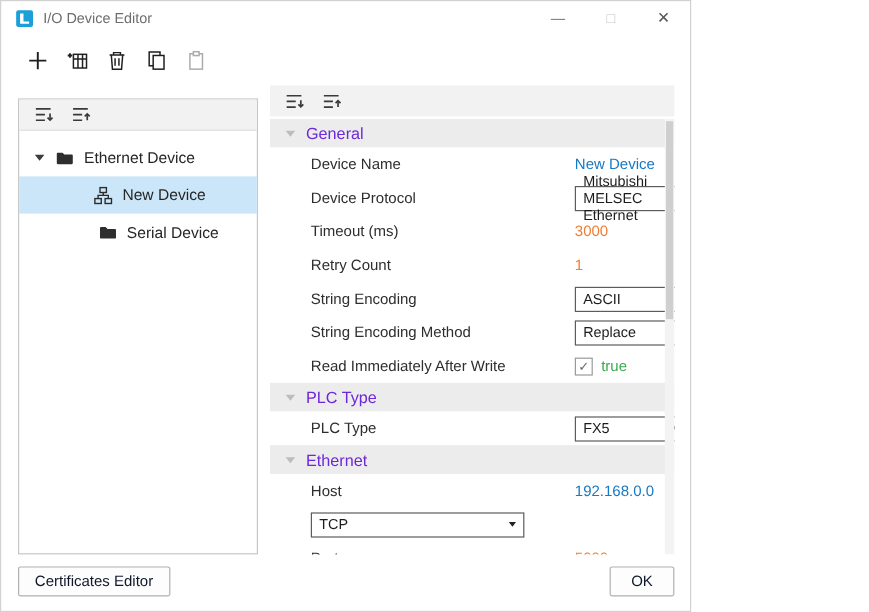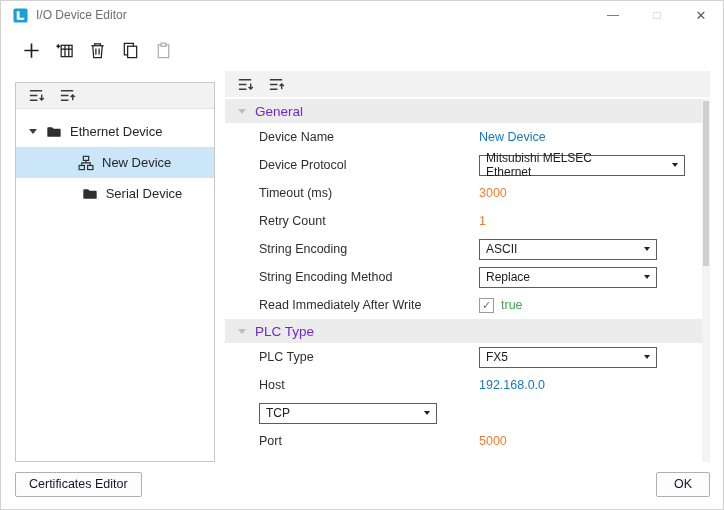--- a/index.html
+++ b/index.html
@@ -3,21 +3,21 @@
 <meta charset="utf-8">
 <style>
   * { margin:0; padding:0; box-sizing:border-box; }
   html,body { width:724px; height:510px; }
   body {
     font-family:"Liberation Sans","DejaVu Sans",sans-serif;
     background:#ffffff; color:#2b2b2b; overflow:hidden;
     --value-blue:#1779c4; --value-orange:#ef7d33; --value-green:#3daa52;
     --selection-bg:#cbe6f9; --section-bg:#ececec; --panel-header-bg:#f2f2f2;
   }
-  .window { width:724px; height:510px; border:1px solid #d2d2d2; background:#fff;
+  .window { width:576px; height:510px; border:1px solid #d2d2d2; background:#fff;
             display:flex; flex-direction:column; }
 
   
   .titlebar { height:28px; flex:0 0 28px; display:flex; align-items:center; padding-left:12px; }
   .app-icon { width:15px; height:15px; margin-right:8px; flex:0 0 15px; }
   .app-icon svg { width:15px; height:15px; display:block; }
   .title { font-size:12px; color:#6e6e6e; }
   .win-controls { margin-left:auto; display:flex; height:28px; }
   .win-btn { width:44px; height:28px; border:none; background:none; font-size:12px;
              display:flex; align-items:center; justify-content:center; cursor:default;
@@ -291,20 +291,24 @@
         </div>
 
         <div class="prop-row">
           <span class="prop-label">PLC Type</span>
           <div class="dropdown">
             <span>FX5</span>
             <span class="dd-caret"></span>
           </div>
         </div>
 
+        <div class="section-header">
+          <span class="section-caret"></span>
+          <span>Ethernet</span>
+        </div>
 
         <div class="prop-row">
           <span class="prop-label">Host</span>
           <span class="val-blue">192.168.0.0</span>
         </div>
 
         <div class="prop-row">
           <div class="dropdown">
             <span>TCP</span>
             <span class="dd-caret"></span>

